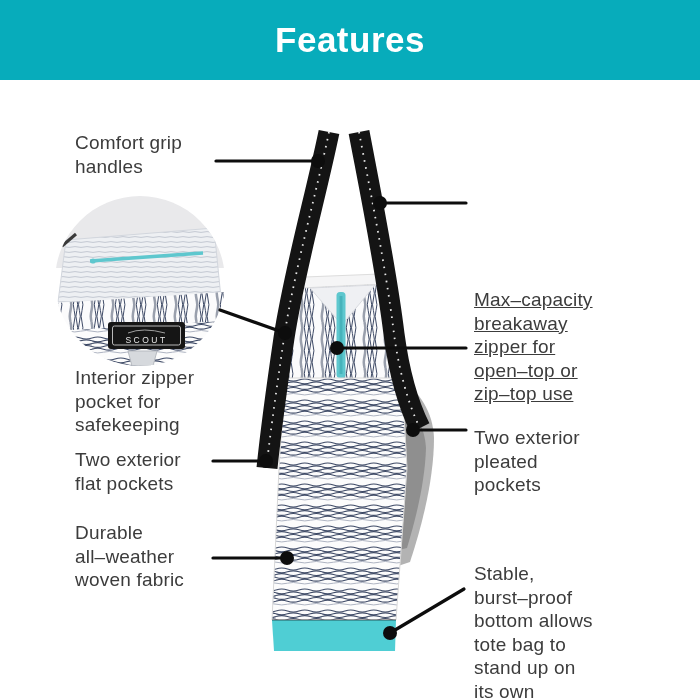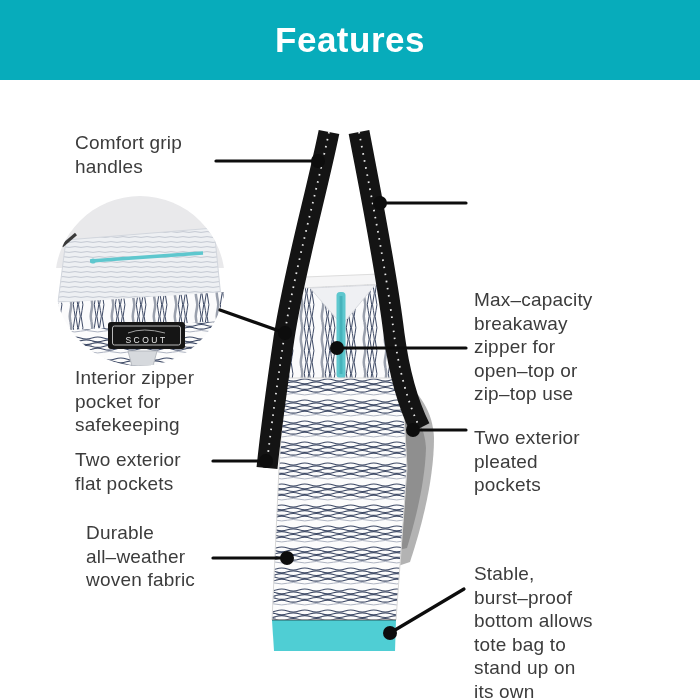--- a/index.html
+++ b/index.html
@@ -157,24 +157,24 @@
     </g>
   </svg>
 
   <div class="callout" style="left:75px;top:366px;">Interior zipper
 pocket for
 safekeeping</div>
   <div class="callout" style="left:75px;top:131px;">Comfort grip
 handles</div>
   <div class="callout" style="left:75px;top:448px;">Two exterior
 flat pockets</div>
-  <div class="callout" style="left:86px;top:521px;">Durable
+  <div class="callout" style="left:75px;top:521px;">Durable
 all–weather
 woven fabric</div>
-  <div class="callout" style="left:474px;top:288px;">Max–capacity
+  <div class="callout" style="left:474px;top:288px;text-decoration:underline;">Max–capacity
 breakaway
 zipper for
 open–top or
 zip–top use</div>
   <div class="callout" style="left:474px;top:426px;">Two exterior
 pleated
 pockets</div>
   <div class="callout" style="left:474px;top:526px;margin-top:36px;">Stable,
 burst–proof
 bottom allows

